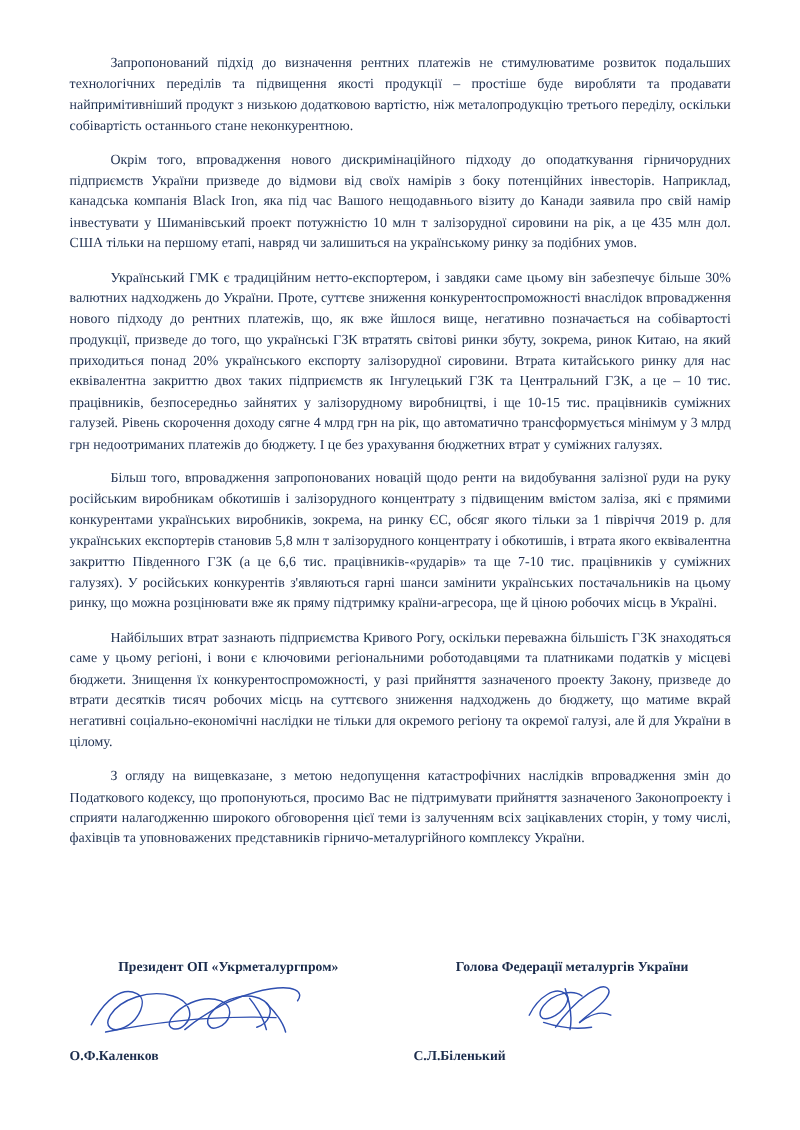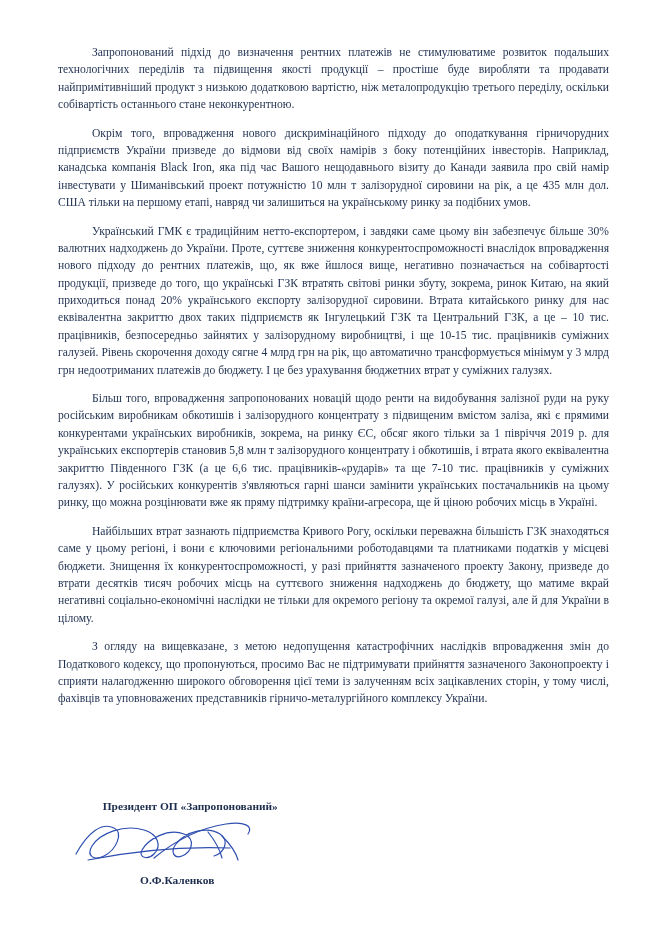--- a/index.html
+++ b/index.html
@@ -64,21 +64,21 @@
     white-space: nowrap;
   }
   .sig-space {
     height: 62px;
     position: relative;
   }
   .sig-name {
     font-size: 11.4px;
     font-weight: bold;
     color: #1b2c4c;
-    text-align: center;
+    text-align: left;
     padding-right: 26px;
   }
   .sig-name.right-col {
     padding-right: 10px;
   }
   .scribble {
     position: absolute;
     left: 0;
     top: 0;
     width: 100%;
@@ -98,33 +98,50 @@
   <p class="para">Окрім того, впровадження нового дискримінаційного підходу до оподаткування гірничорудних підприємств України призведе до відмови від своїх намірів з боку потенційних інвесторів. Наприклад, канадська компанія Black Iron, яка під час Вашого нещодавнього візиту до Канади заявила про свій намір інвестувати у Шиманівський проект потужністю 10 млн т залізорудної сировини на рік, а це 435 млн дол. США тільки на першому етапі, навряд чи залишиться на українському ринку за подібних умов.</p>
   <p class="para">Український ГМК є традиційним нетто-експортером, і завдяки саме цьому він забезпечує більше 30% валютних надходжень до України. Проте, суттєве зниження конкурентоспроможності внаслідок впровадження нового підходу до рентних платежів, що, як вже йшлося вище, негативно позначається на собівартості продукції, призведе до того, що українські ГЗК втратять світові ринки збуту, зокрема, ринок Китаю, на який приходиться понад 20% українського експорту залізорудної сировини. Втрата китайського ринку для нас еквівалентна закриттю двох таких підприємств як Інгулецький ГЗК та Центральний ГЗК, а це – 10 тис. працівників, безпосередньо зайнятих у залізорудному виробництві, і ще 10-15 тис. працівників суміжних галузей. Рівень скорочення доходу сягне 4 млрд грн на рік, що автоматично трансформується мінімум у 3 млрд грн недоотриманих платежів до бюджету. І це без урахування бюджетних втрат у суміжних галузях.</p>
   <p class="para">Більш того, впровадження запропонованих новацій щодо ренти на видобування залізної руди на руку російським виробникам обкотишів і залізорудного концентрату з підвищеним вмістом заліза, які є прямими конкурентами українських виробників, зокрема, на ринку ЄС, обсяг якого тільки за 1 півріччя 2019 р. для українських експортерів становив 5,8 млн т залізорудного концентрату і обкотишів, і втрата якого еквівалентна закриттю Південного ГЗК (а це 6,6 тис. працівників-«рударів» та ще 7-10 тис. працівників у суміжних галузях). У російських конкурентів з'являються гарні шанси замінити українських постачальників на цьому ринку, що можна розцінювати вже як пряму підтримку країни-агресора, ще й ціною робочих місць в Україні.</p>
   <p class="para">Найбільших втрат зазнають підприємства Кривого Рогу, оскільки переважна більшість ГЗК знаходяться саме у цьому регіоні, і вони є ключовими регіональними роботодавцями та платниками податків у місцеві бюджети. Знищення їх конкурентоспроможності, у разі прийняття зазначеного проекту Закону, призведе до втрати десятків тисяч робочих місць на суттєвого зниження надходжень до бюджету, що матиме вкрай негативні соціально-економічні наслідки не тільки для окремого регіону та окремої галузі, але й для України в цілому.</p>
   <p class="para last-sign">З огляду на вищевказане, з метою недопущення катастрофічних наслідків впровадження змін до Податкового кодексу, що пропонуються, просимо Вас не підтримувати прийняття зазначеного Законопроекту і сприяти налагодженню широкого обговорення цієї теми із залученням всіх зацікавлених сторін, у тому числі, фахівців та уповноважених представників гірничо-металургійного комплексу України.</p>
 
 
   <div class="signatures">
     <div class="sig-row">
       <div class="sig-col">
-        <div class="sig-title">Президент ОП «Запропонований»</div>
+        <div class="sig-title">Президент ОП «Укрметалургпром»</div>
         <div class="sig-space">
           <div class="scribble">
             <svg width="320" height="62" viewBox="0 0 320 62" xmlns="http://www.w3.org/2000/svg">
               <g fill="none" stroke="#2f4fb0" stroke-width="1.2" stroke-linecap="round">
                 <path d="M18 42 C30 20, 44 10, 56 16 C66 21, 58 38, 46 44 C36 49, 28 44, 34 34 C42 21, 66 12, 86 18 C100 22, 104 34, 96 42 C90 48, 80 46, 84 38 C90 27, 110 16, 126 22 C138 27, 134 40, 124 44 C116 47, 112 40, 118 32 C128 19, 150 14, 162 22 C172 29, 166 41, 156 44"></path>
                 <path d="M96 46 C118 28, 142 16, 168 12 C186 9, 196 14, 190 22"></path>
                 <path d="M150 20 C158 30, 162 38, 164 46"></path>
                 <path d="M164 24 C172 32, 178 40, 180 48"></path>
                 <path d="M30 48 C70 40, 120 34, 172 36"></path>
               </g>
             </svg>
           </div>
         </div>
         <div class="sig-name">О.Ф.Каленков</div>
       </div>
 
+      <div class="sig-col">
+        <div class="sig-title">Голова Федерації металургів України</div>
+        <div class="sig-space">
+          <div class="scribble">
+            <svg width="320" height="62" viewBox="0 0 320 62" xmlns="http://www.w3.org/2000/svg">
+              <g fill="none" stroke="#2f4fb0" stroke-width="1.2" stroke-linecap="round">
+                <path d="M96 34 C104 18, 118 10, 126 16 C132 21, 124 32, 114 36 C106 39, 102 34, 108 26 C116 16, 132 12, 140 18"></path>
+                <path d="M126 12 C130 24, 132 36, 130 46"></path>
+                <path d="M118 44 C128 30, 140 18, 152 12 C160 8, 166 12, 160 20 C154 28, 144 34, 138 40"></path>
+                <path d="M138 40 C146 34, 156 30, 164 34"></path>
+                <path d="M108 40 C120 44, 134 46, 148 44"></path>
+              </g>
+            </svg>
+          </div>
+        </div>
+        <div class="sig-name right-col">С.Л.Біленький</div>
+      </div>
     </div>
   </div>
 
 </div>
 
 </body></html>

